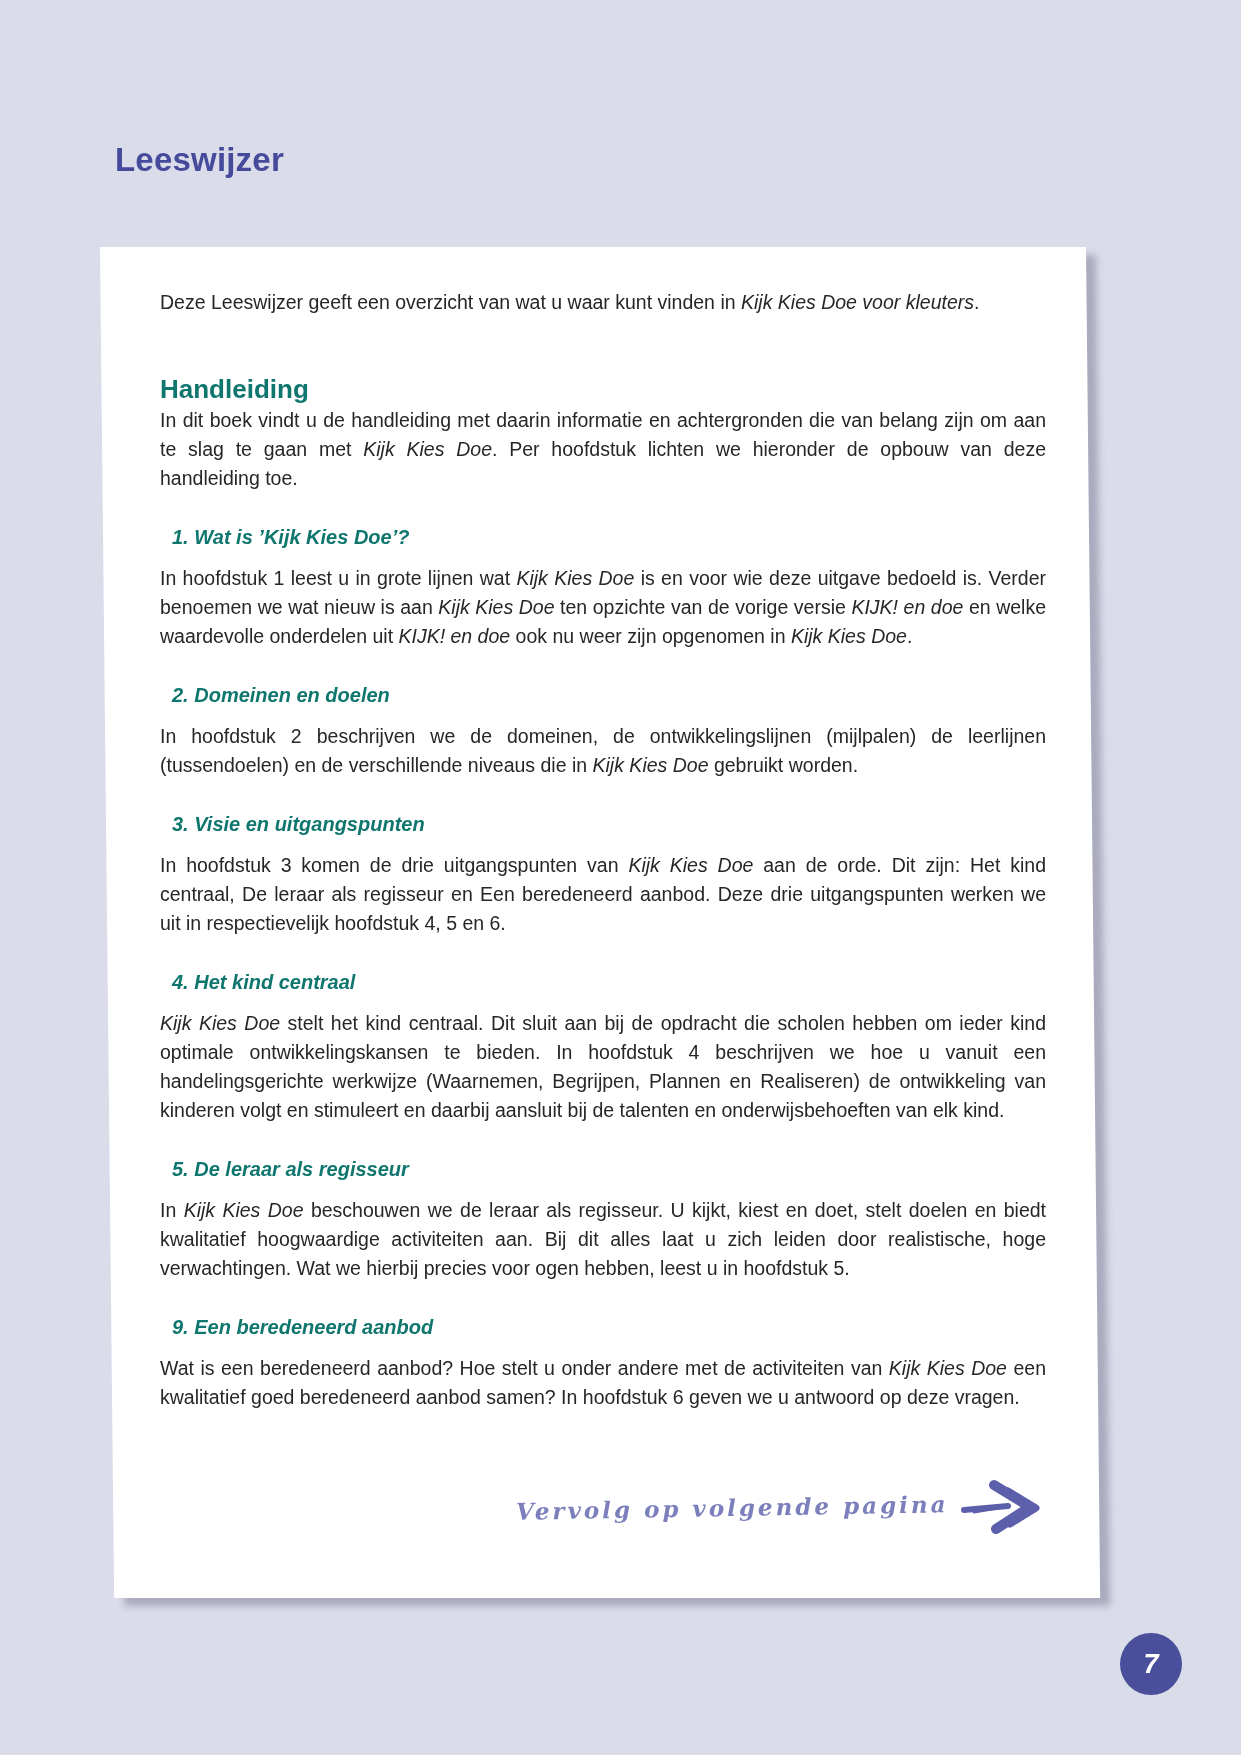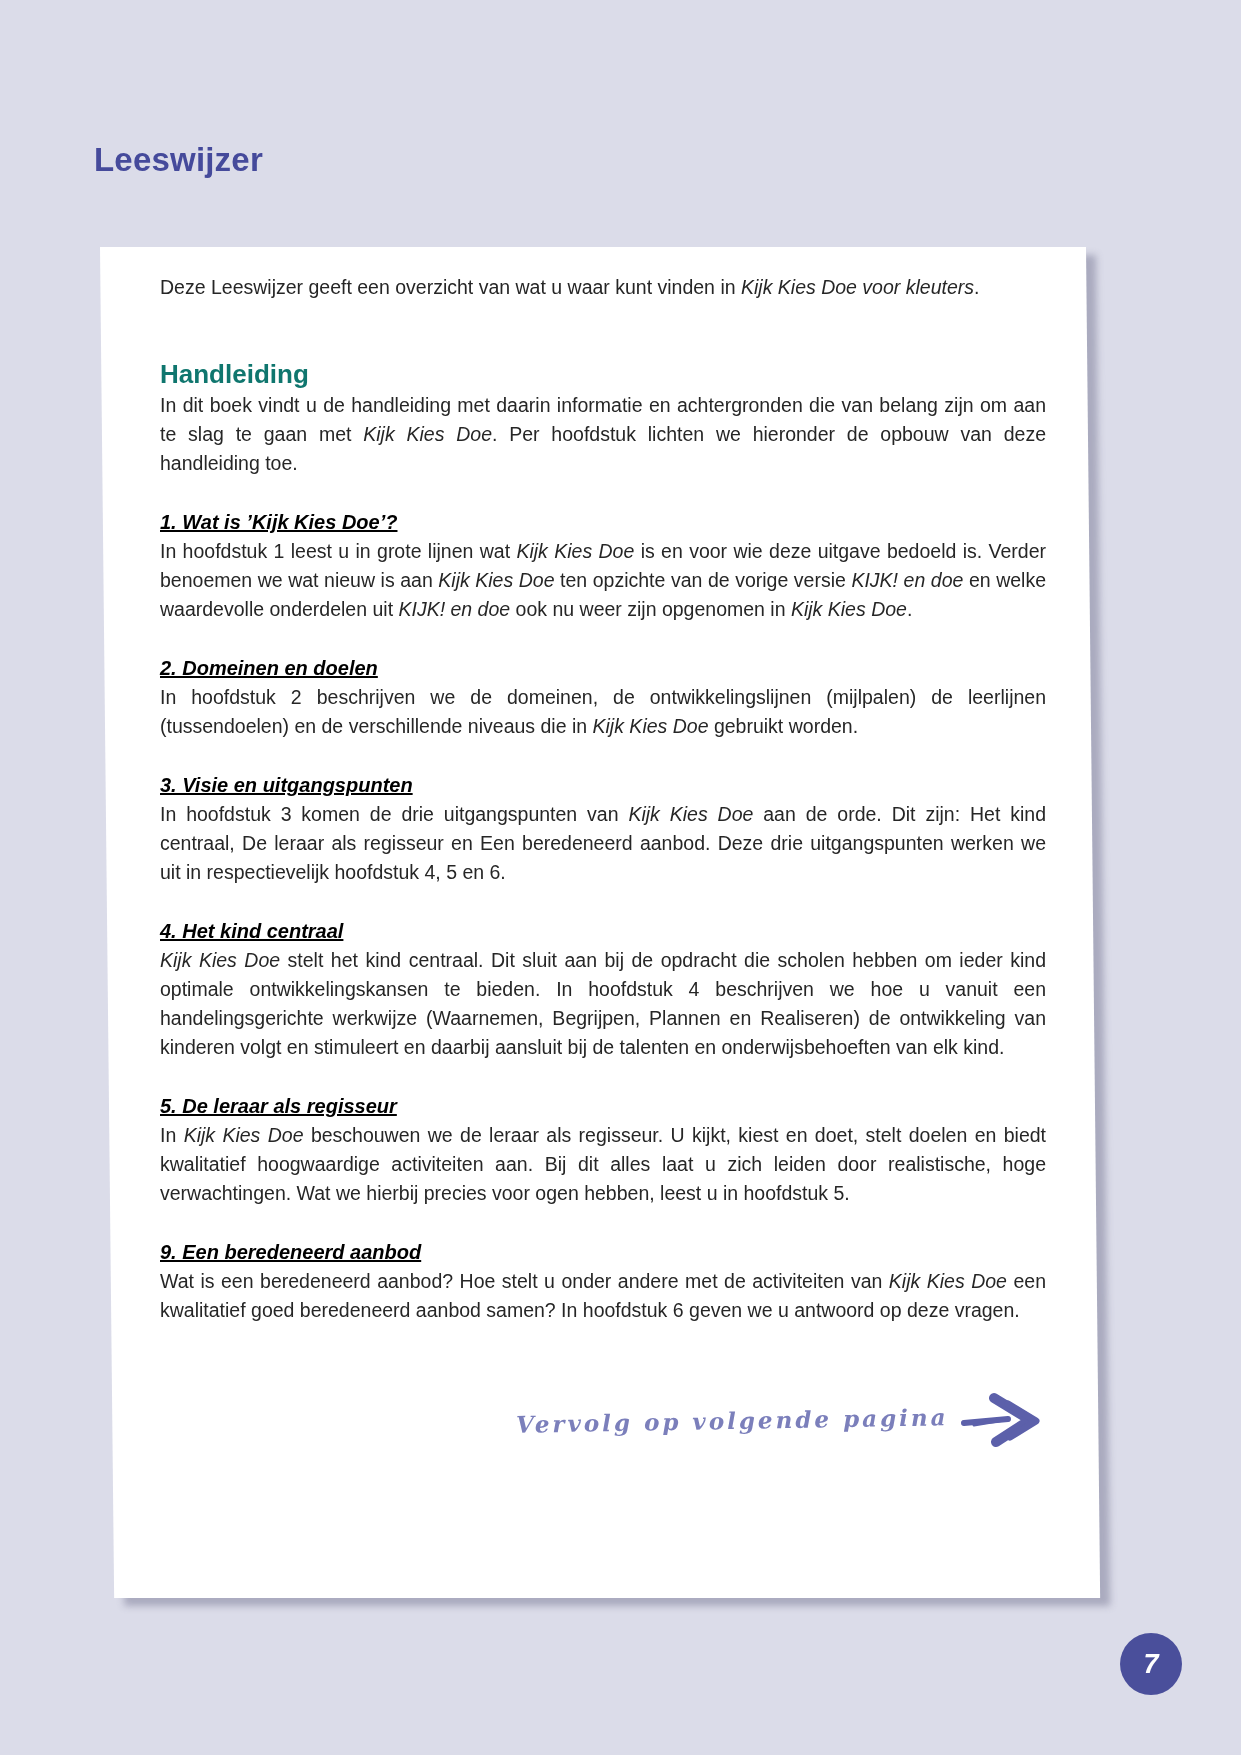--- a/index.html
+++ b/index.html
@@ -6,55 +6,55 @@
   body{
     width:1241px;height:1755px;
     background:#dbdce9;
     font-family:"Liberation Sans", sans-serif;
     color:#262626;
     overflow:hidden;
   }
   .canvas{position:relative;width:1241px;height:1755px;}
 
   .doc-title{
-    position:absolute;left:94px;top:141px;
+    position:absolute;left:115px;top:141px;
     font-size:33px;font-weight:bold;color:#454a9b;
     letter-spacing:0.2px;
   }
 
   .paper-sheet{
     position:absolute;left:100px;top:247px;
     width:986px;height:1351px;
     background:#ffffff;
     transform:skewX(0.6deg);
     transform-origin:top left;
     box-shadow:10px 8px 7px rgba(110,110,140,0.45);
   }
 
   .paper-content{
-    position:absolute;left:160px;top:231px;
+    position:absolute;left:160px;top:246px;
     width:886px;height:1351px;
     box-sizing:border-box;
     padding-top:42px;
     font-size:19.5px;line-height:29px;
   }
 
   .intro{margin:0;text-align:justify;}
   .it{font-style:italic;}
 
   .hl-heading{
     margin:55px 0 0 0;
     font-size:26px;line-height:34px;font-weight:bold;color:#0f766e;
   }
   .hl-para{margin:0;text-align:justify;}
 
   .section{margin-top:30px;}
   .section-heading{
-    margin:0;font-size:20px;line-height:29px;
-    font-weight:bold;font-style:italic;color:#000000;text-decoration:underline;
+    margin:12px;font-size:20px;line-height:29px;
+    font-weight:bold;font-style:italic;color:#0f766e;
   }
   .section-para{margin:0;text-align:justify;}
 
   .footer-note{
     margin-top:64px;
     display:flex;justify-content:flex-end;align-items:center;gap:12px;
     padding-right:0px;
     font-weight:bold;
   }
   .handwriting{

